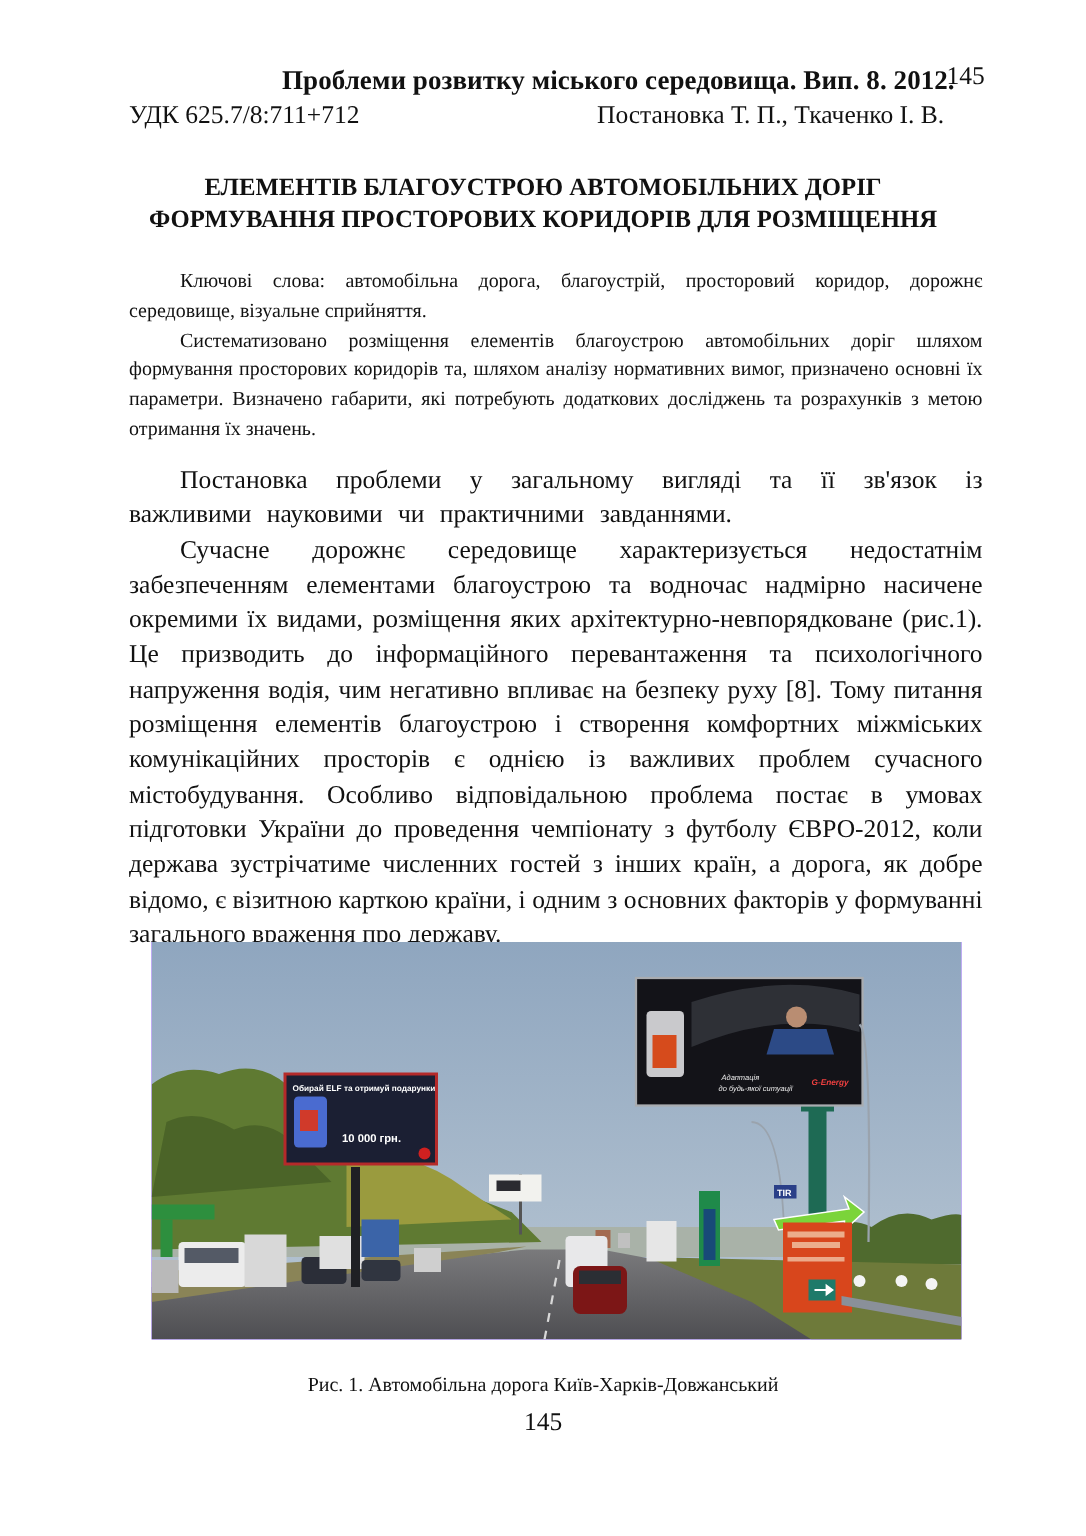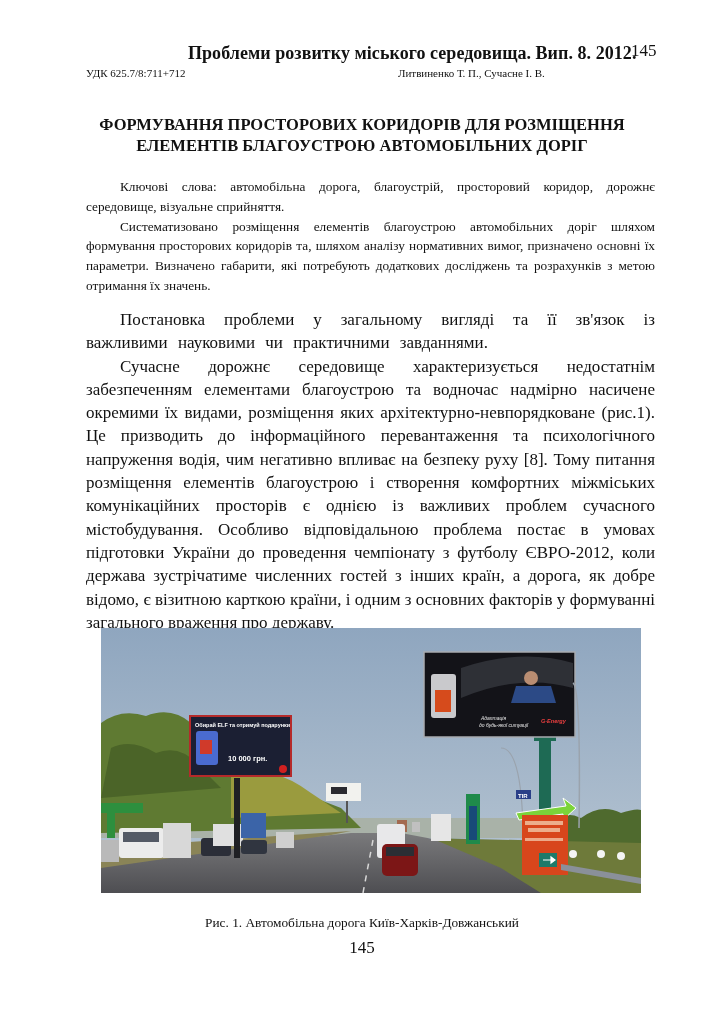--- a/index.html
+++ b/index.html
@@ -10,21 +10,21 @@
       position: absolute; top: 40px; left: 0; width: 724px; height: 22px;
     }
     .journal-title {
       position: absolute; left: 188px; top: 3px;
       font-size: 18px; font-weight: bold; letter-spacing: 0.05px;
     }
     .page-num-top {
       position: absolute; left: 631px; top: 1px; font-size: 17px;
     }
     .meta-line {
-      position: absolute; top: 67px; left: 0; width: 724px; height: 22px; font-size: 11px;
+      position: absolute; top: 67px; left: 0; width: 724px; height: 22px; font-size: 17px;
     }
     .udk { position: absolute; left: 86px; top: 0; }
     .authors { position: absolute; left: 398px; top: 0; }
 
     .article-title {
       position: absolute; top: 114px; left: 86px; width: 552px;
       text-align: center; font-size: 16.5px; font-weight: bold; line-height: 21px;
     }
 
     .abstract {
@@ -58,26 +58,26 @@
 </head>
 <body>
 
 <div class="running-head">
   <span class="journal-title">Проблеми розвитку міського середовища. Вип. 8. 2012.</span>
   <span class="page-num-top">145</span>
 </div>
 
 <div class="meta-line">
   <span class="udk">УДК 625.7/8:711+712</span>
-  <span class="authors">Литвиненко Т. П., Сучасне І. В.</span>
+  <span class="authors">Постановка Т. П., Ткаченко І. В.</span>
 </div>
 
 <div class="article-title">
+  <div>ЕЛЕМЕНТІВ БЛАГОУСТРОЮ АВТОМОБІЛЬНИХ ДОРІГ</div>
   <div>ФОРМУВАННЯ ПРОСТОРОВИХ КОРИДОРІВ ДЛЯ РОЗМІЩЕННЯ</div>
-  <div>ЕЛЕМЕНТІВ БЛАГОУСТРОЮ АВТОМОБІЛЬНИХ ДОРІГ</div>
 </div>
 
 <div class="abstract">
   <p>Ключові слова: автомобільна дорога, благоустрій, просторовий коридор, дорожнє середовище, візуальне сприйняття.</p>
   <p>Систематизовано розміщення елементів благоустрою автомобільних доріг шляхом формування просторових коридорів та, шляхом аналізу нормативних вимог, призначено основні їх параметри. Визначено габарити, які потребують додаткових досліджень та розрахунків з метою отримання їх значень.</p>
 </div>
 
 <div class="body-block">
   <p class="section-heading">Постановка проблеми у загальному вигляді та її зв'язок із важливими науковими чи практичними завданнями.</p>
   <p>Сучасне дорожнє середовище характеризується недостатнім забезпеченням елементами благоустрою та водночас надмірно насичене окремими їх видами, розміщення яких архітектурно-невпорядковане (рис.1). Це призводить до інформаційного перевантаження та психологічного напруження водія, чим негативно впливає на безпеку руху [8]. Тому питання розміщення елементів благоустрою і створення комфортних міжміських комунікаційних просторів є однією із важливих проблем сучасного містобудування. Особливо відповідальною проблема постає  в умовах підготовки України до проведення чемпіонату з футболу ЄВРО-2012, коли держава зустрічатиме численних гостей з інших країн, а дорога, як добре відомо, є візитною карткою країни, і одним з основних факторів у формуванні загального враження про державу.</p>

